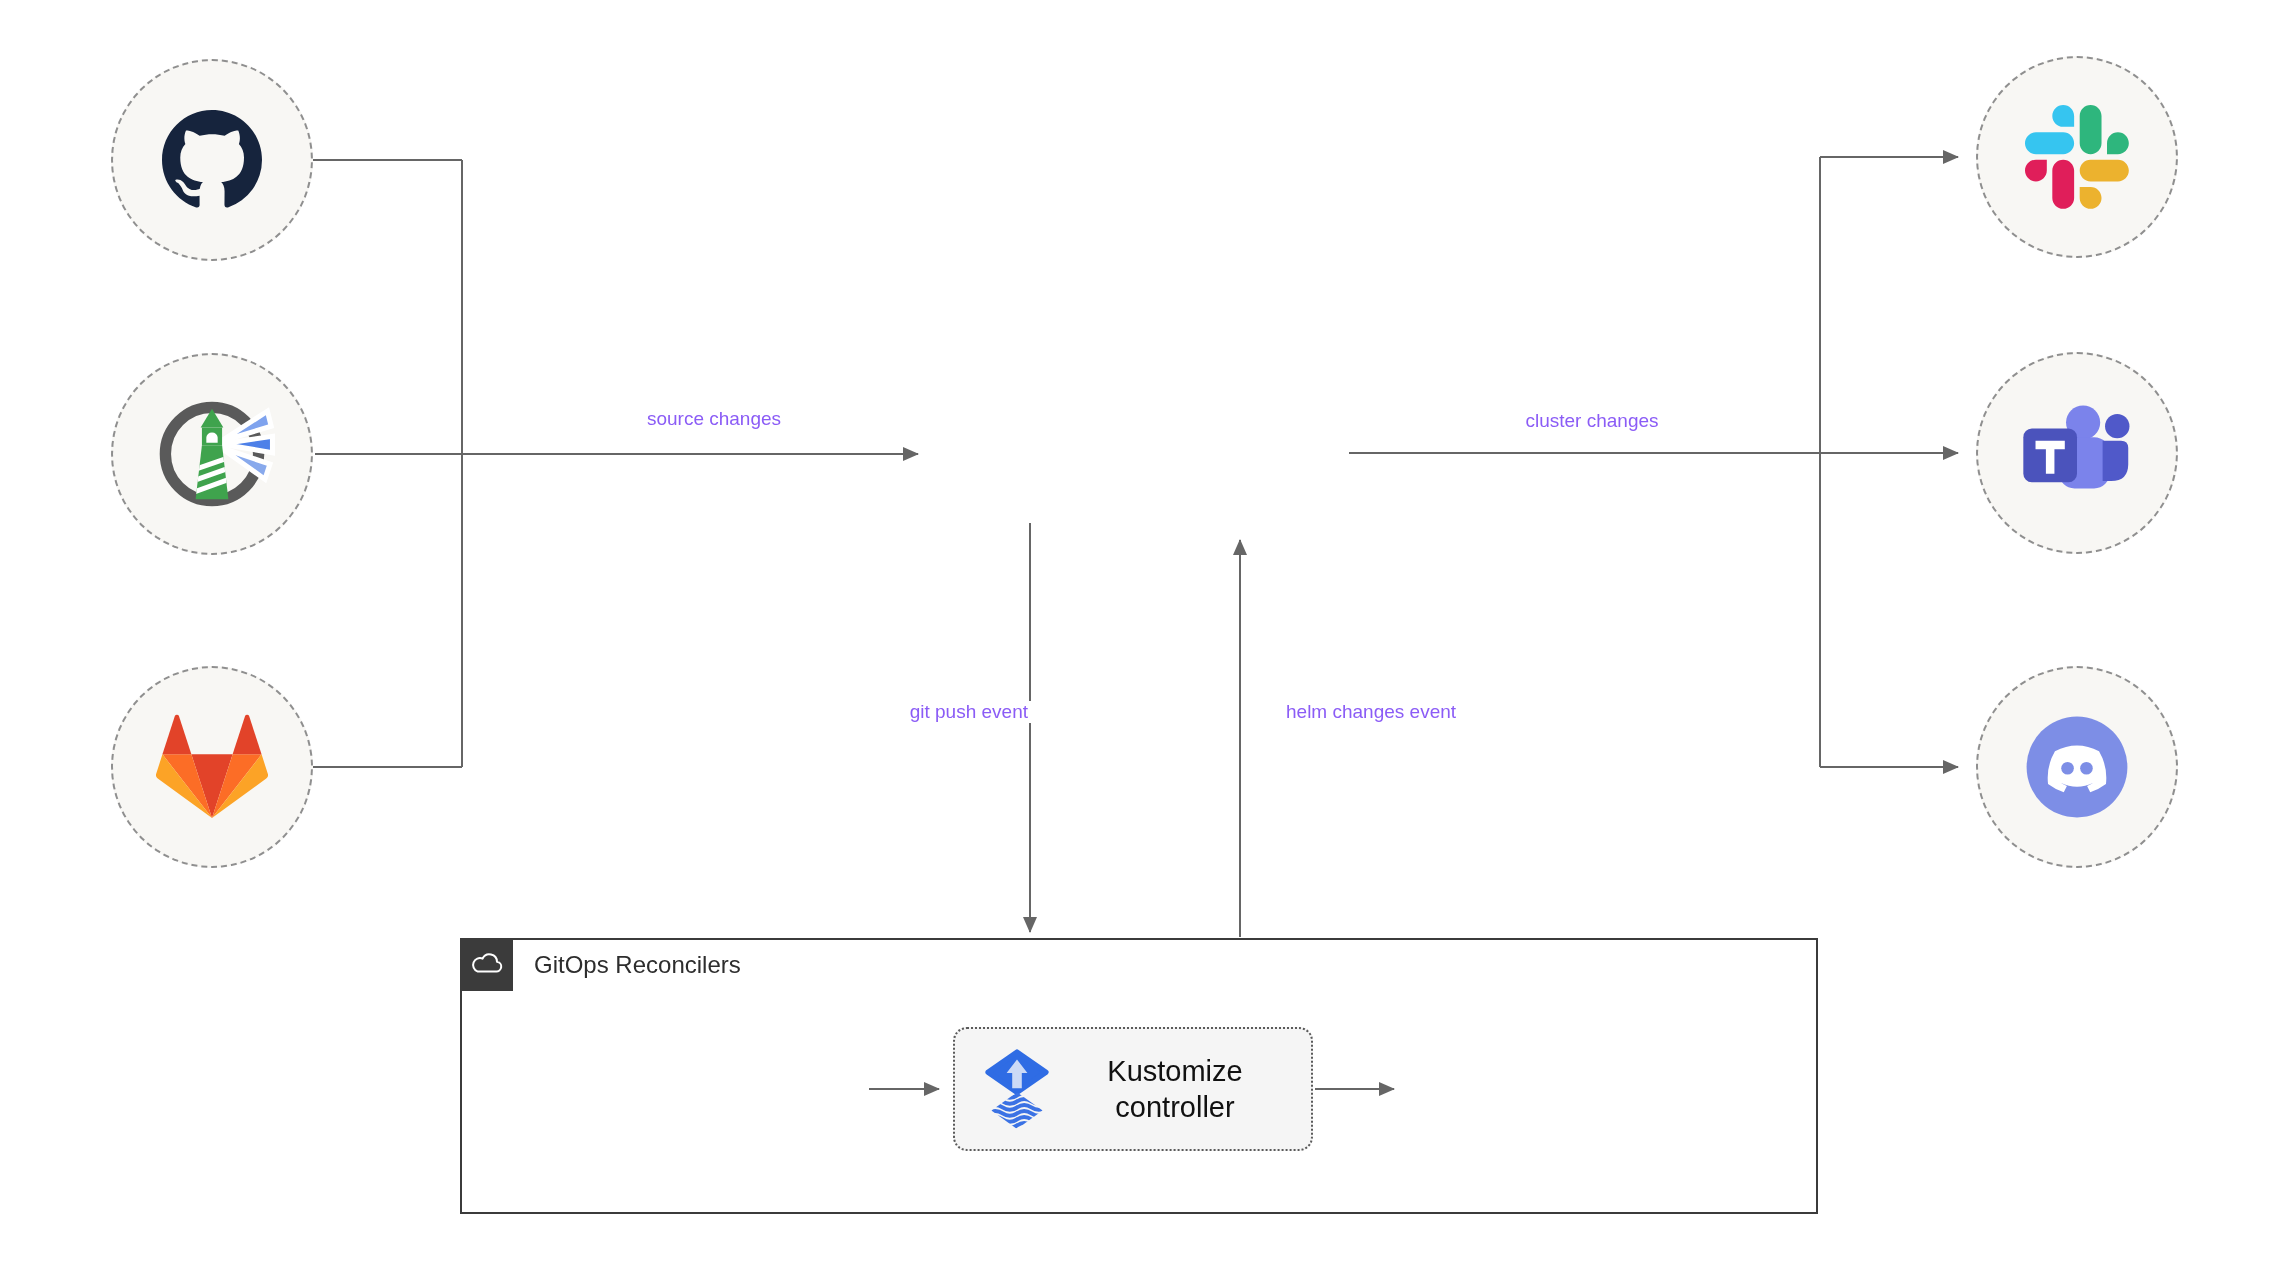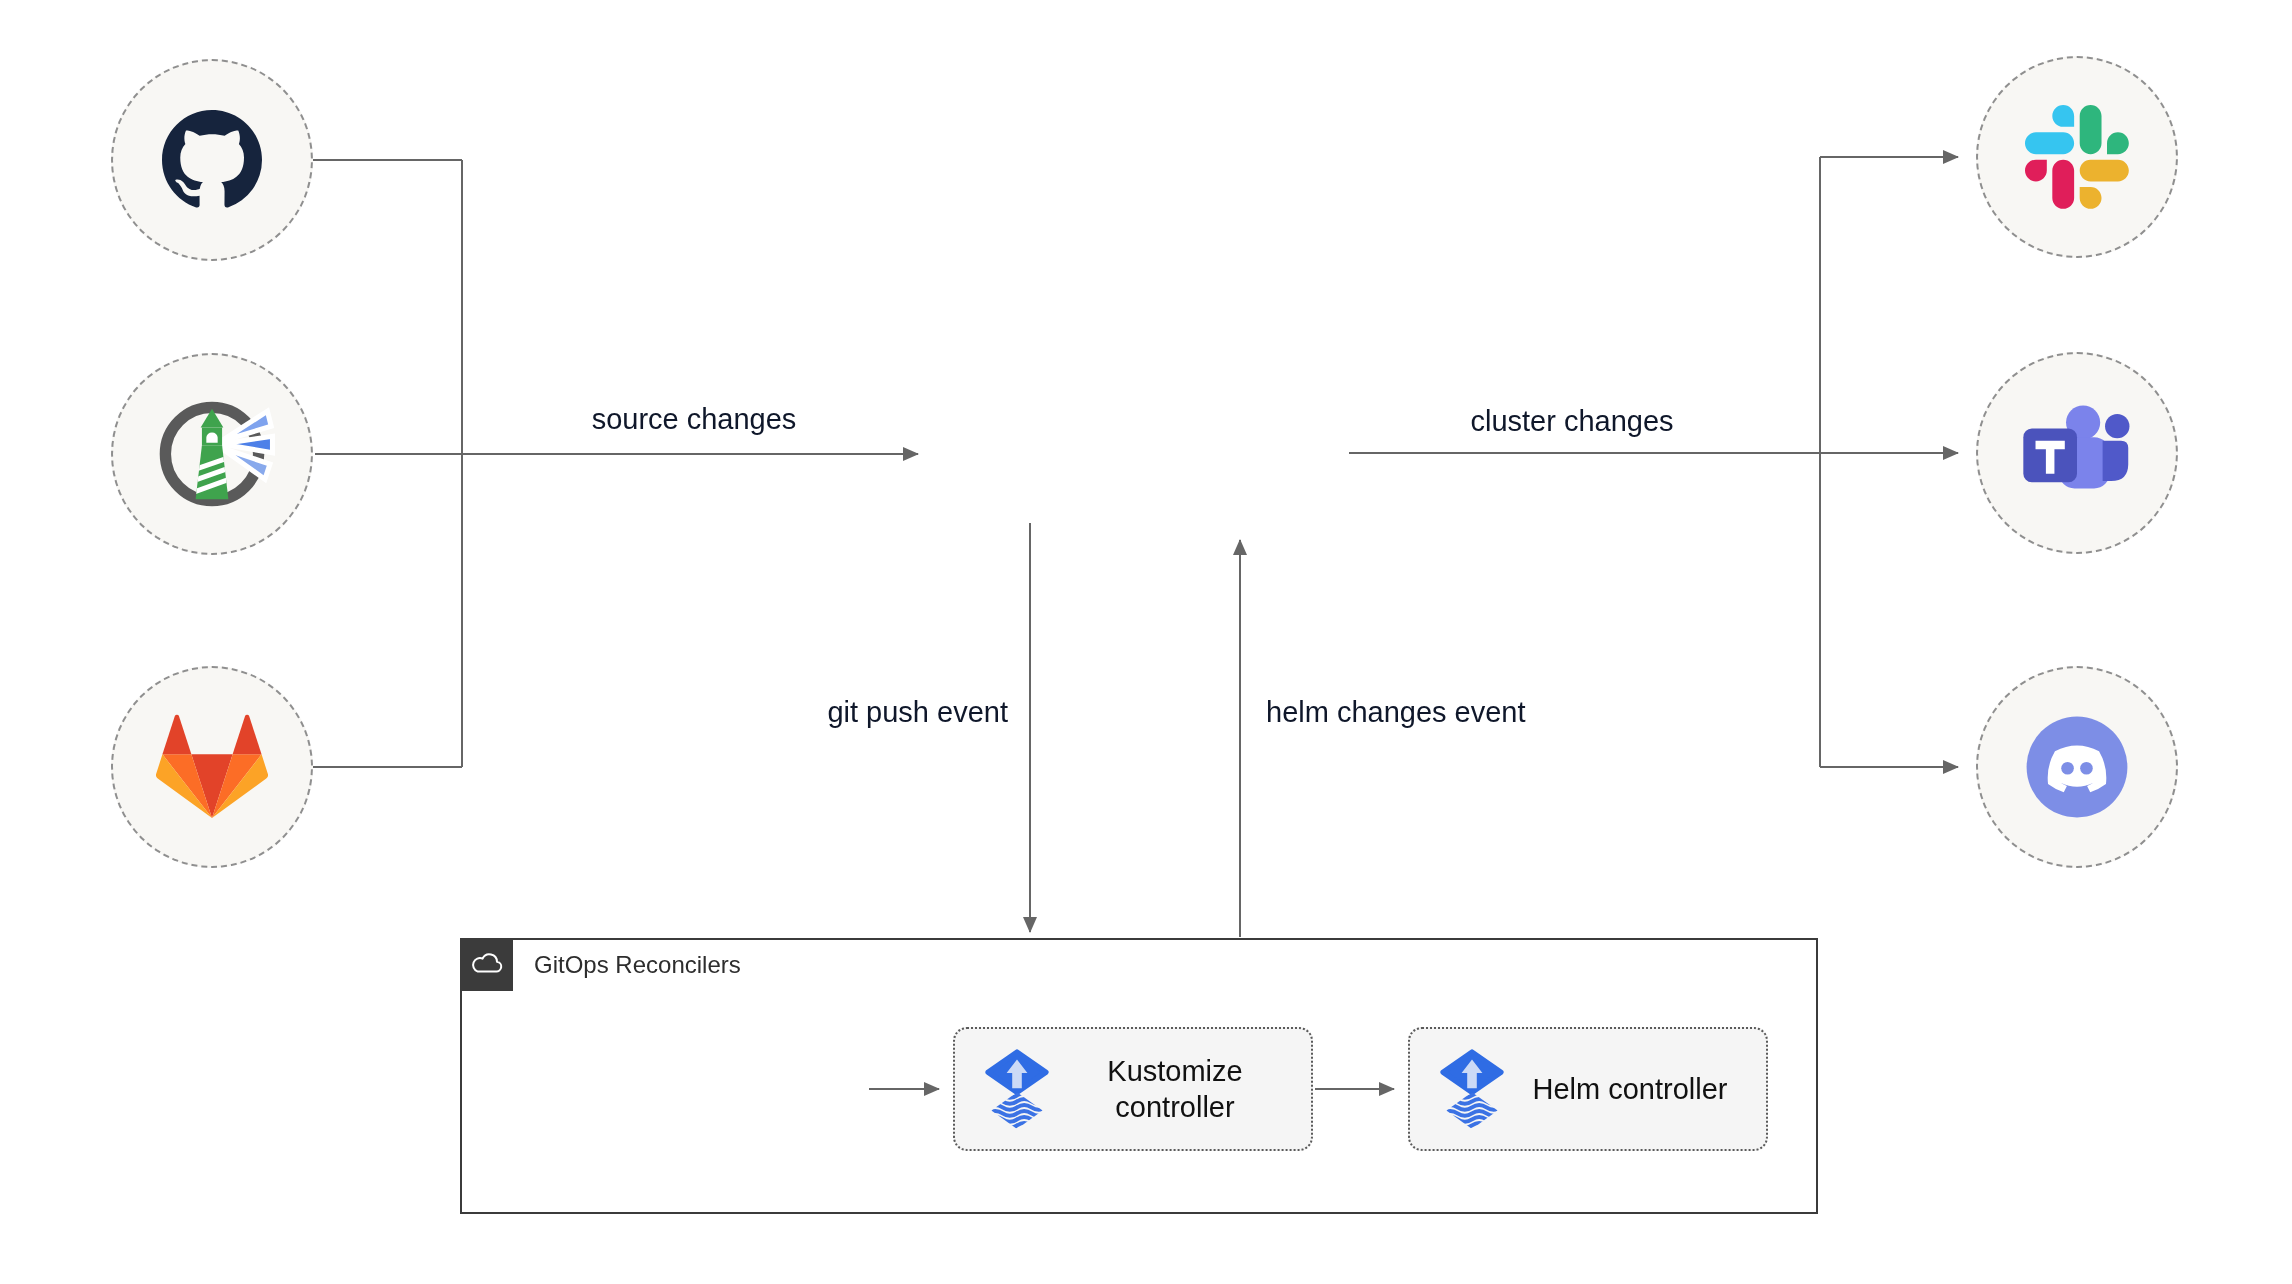--- a/index.html
+++ b/index.html
@@ -32,22 +32,22 @@
   }
   #gitops-header{
     position:absolute;left:-2px;top:-2px;width:53px;height:53px;background:#3b3b3b;
     display:flex;align-items:center;justify-content:center;
   }
   #gitops-title{
     position:absolute;left:72px;top:11px;font-size:24px;color:#2d2d2d;white-space:nowrap;
   }
   
   .edge-label{
-    position:absolute;font-size:29px;color:#0f172a;white-space:nowrap;
-    background:#ffffff;padding:0 4px;
+    position:absolute;font-size:19px;color:#8b5cf6;white-space:nowrap;
+    background:#ffffff;padding:0 4px;margin-left:20px;
   }
   #lbl-source-changes{left:694px;top:419px;transform:translate(-50%,-50%);}
   #lbl-cluster-changes{left:1572px;top:421px;transform:translate(-50%,-50%);}
   #lbl-git-push{left:1012px;top:712px;transform:translate(-100%,-50%);}
   #lbl-helm-upgrade{left:1262px;top:712px;transform:translate(0,-50%);}
   #connectors{position:absolute;left:0;top:0;z-index:0;}
   .endpoint,.node,#gitops-box,.edge-label{z-index:1;}
 </style>
 </head>
 <body>
@@ -202,20 +202,14 @@
     </div>
     <div id="gitops-title">GitOps Reconcilers</div>
   </div>
 
   <div class="node ctrl" style="left:953px;">
     <svg class="flux" width="80" height="96" style="margin-left:22px;">
         <use href="#sym-flux"></use>
       </svg>
     <div class="label">Kustomize controller</div>
   </div>
-  <div class="node ctrl" style="left:1408px;">
-    <svg class="flux" width="80" height="96" style="margin-left:22px;">
-        <use href="#sym-flux"></use>
-      </svg>
-    <div class="label">Helm controller</div>
-  </div>
 
 </div>
 
 </body></html>

